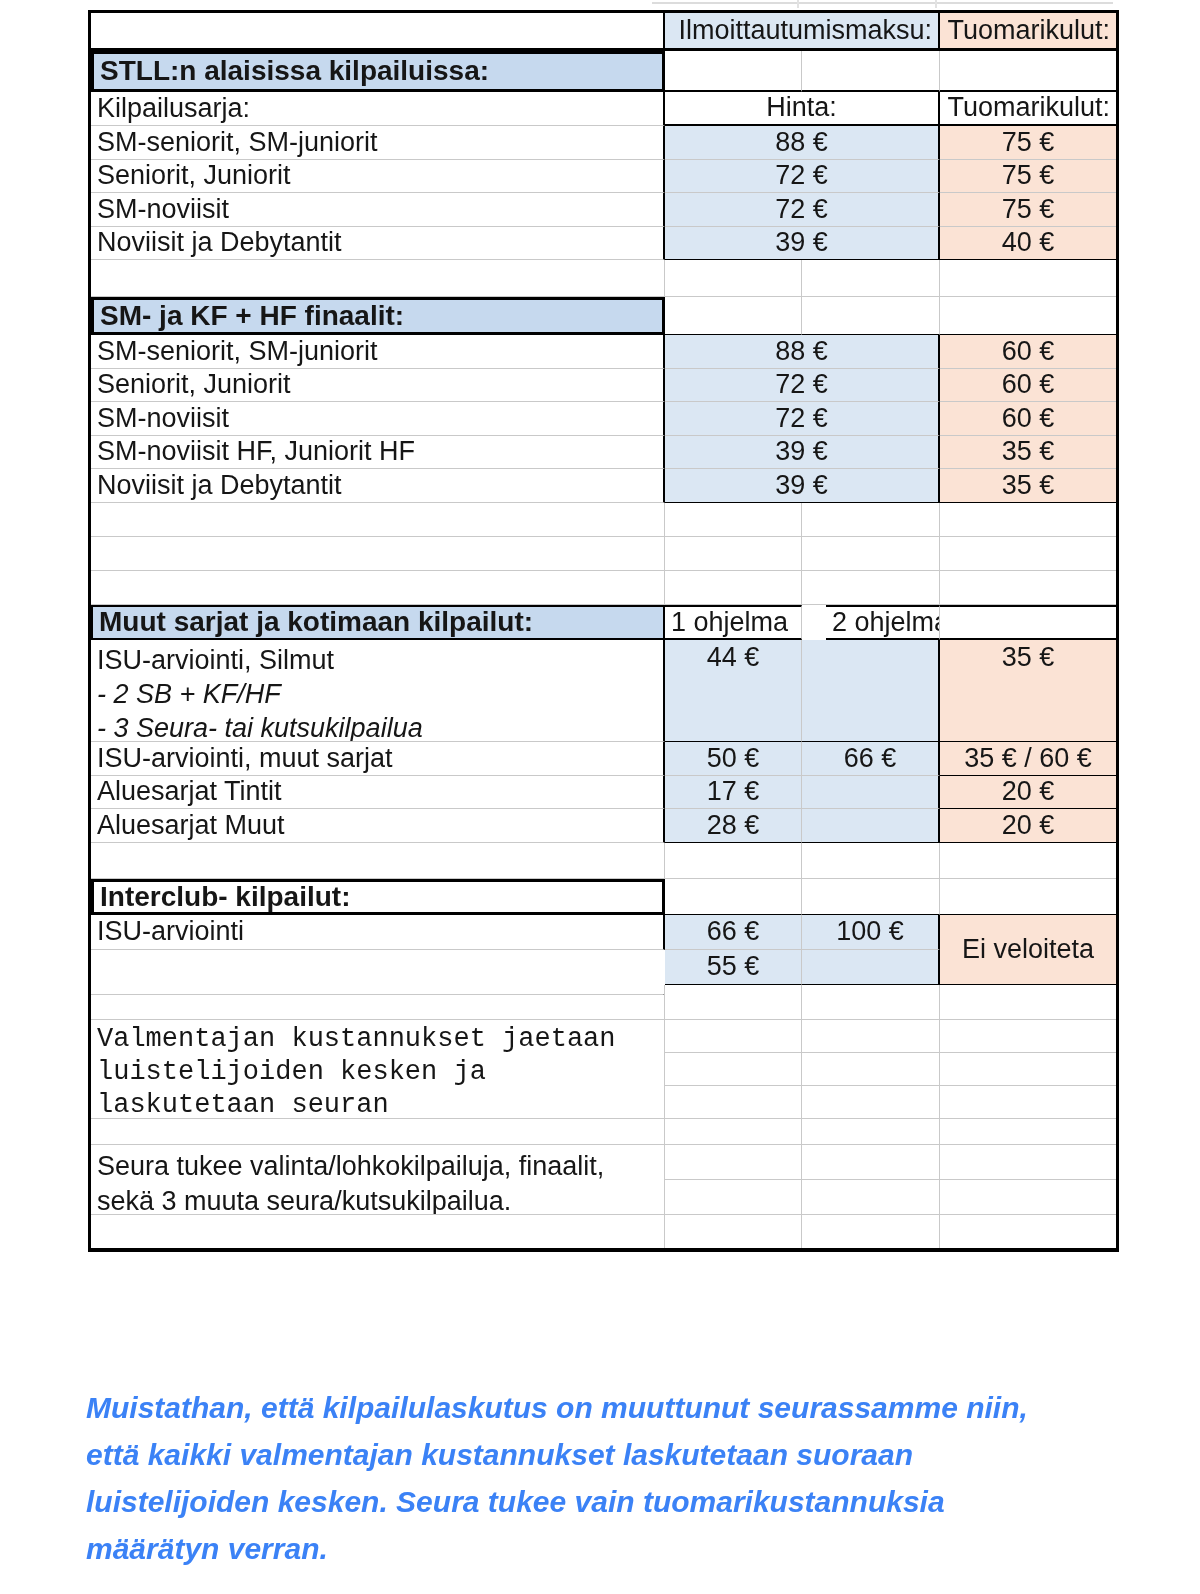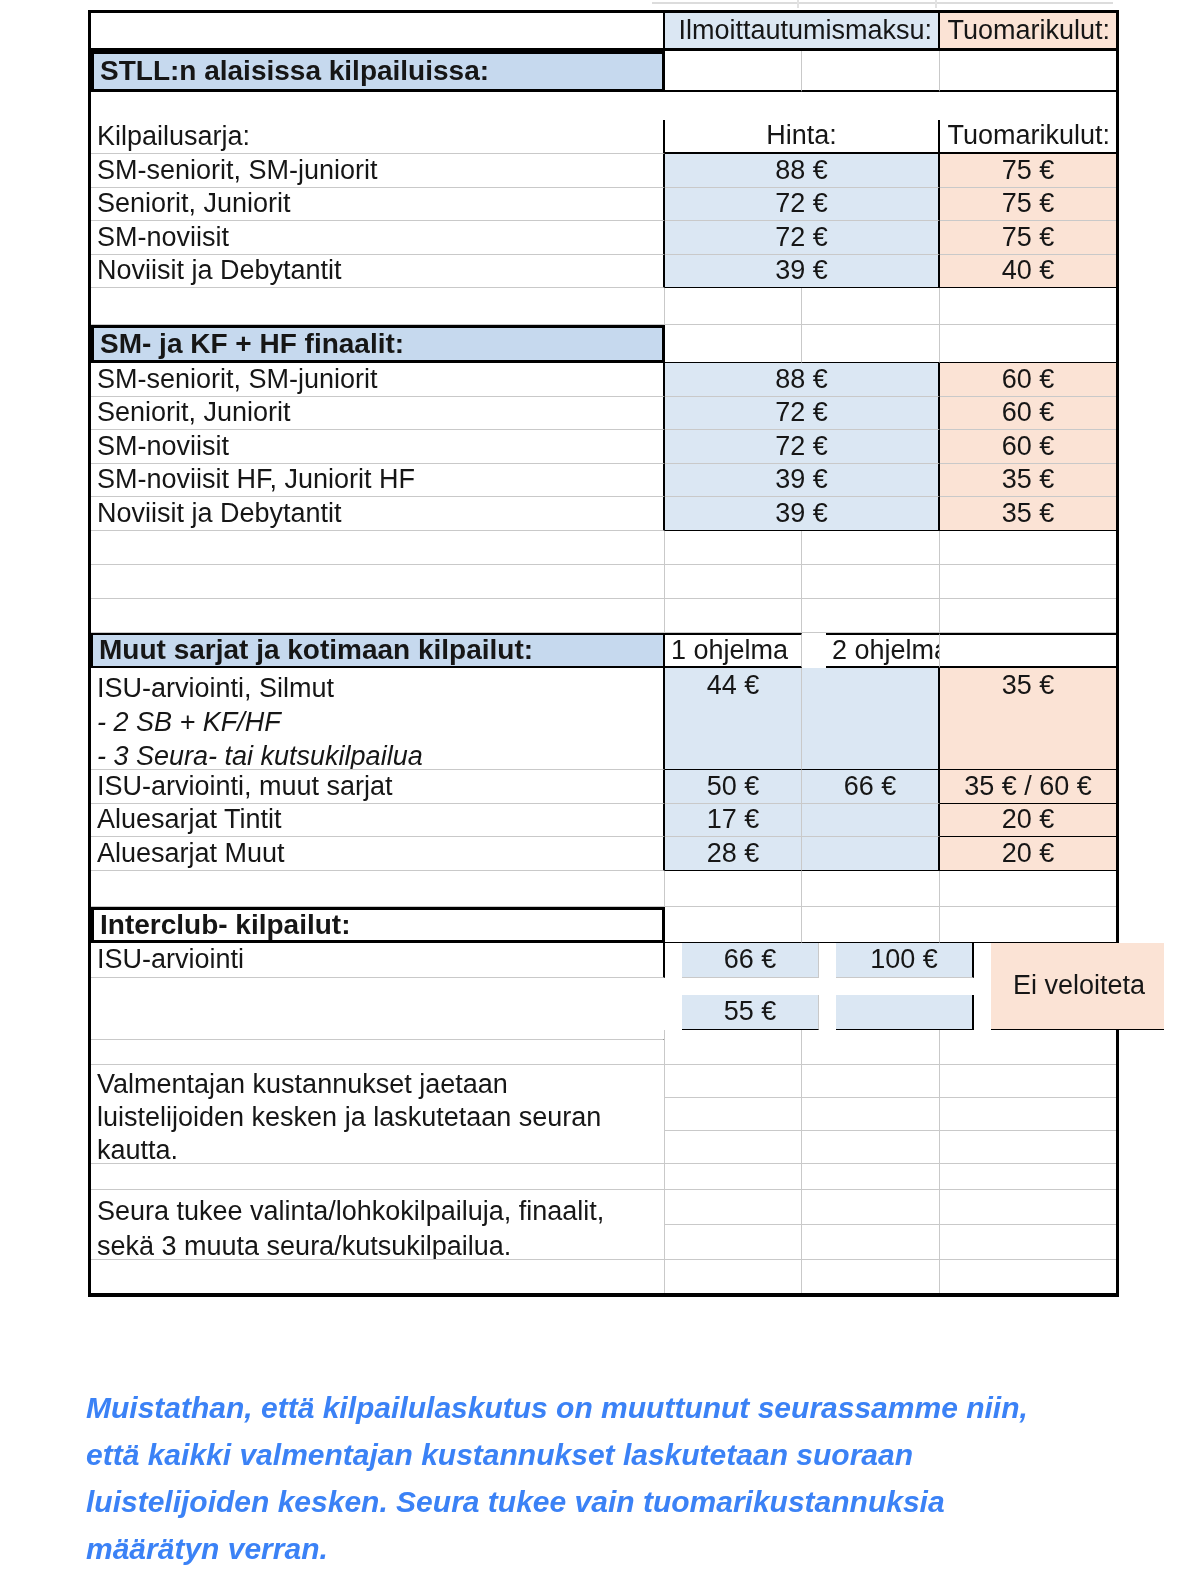--- a/index.html
+++ b/index.html
@@ -72,21 +72,21 @@
       <div class="c last org rt kb3">Tuomarikulut:</div>
     </div>
 
     <div class="r" style="height:41px;">
       <div class="c hb b box3">STLL:n alaisissa kilpailuissa:</div>
       <div class="c kb2"></div>
       <div class="c kb2"></div>
       <div class="c last kb2"></div>
     </div>
 
-    <div class="r" style="height:34px;margin-top:28px;">
+    <div class="r" style="height:34px;">
       <div class="c kr">Kilpailusarja:</div>
       <div class="c bc num kr kb2">Hinta:</div>
       <div class="c last rt kb2">Tuomarikulut:</div>
     </div>
 
     <div class="r" style="height:34px;">
       <div class="c kr">SM-seniorit, SM-juniorit</div>
       <div class="c bc blue num kr">88 €</div>
       <div class="c last org num">75 €</div>
     </div>
@@ -209,38 +209,38 @@
         <div class="c last"></div>
     </div>
 
     <div class="r" style="height:36px;">
       <div class="c b box3">Interclub- kilpailut:</div>
       <div class="c kb1"></div>
       <div class="c kb1"></div>
       <div class="c last kb1"></div>
     </div>
 
-    <div class="blk" style="grid-template-rows:35px 35px;gap:17px;">
+    <div class="blk" style="grid-template-rows:35px 35px;">
       <div class="c kr" style="grid-column:1;grid-row:1;">ISU-arviointi</div>
       <div class="c blue num" style="grid-column:2;grid-row:1;">66 €</div>
       <div class="c blue num kr" style="grid-column:3;grid-row:1;">100 €</div>
       <div class="c last org num kb1" style="grid-column:4;grid-row:1 / span 2;">Ei veloiteta</div>
       <div class="c kr" style="grid-column:1;grid-row:2;margin-top:44px;">Tähtisarjat</div>
       <div class="c blue num kb1" style="grid-column:2;grid-row:2;">55 €</div>
       <div class="c blue num kr kb1" style="grid-column:3;grid-row:2;"></div>
     </div>
 
     <div class="r" style="height:35px;">
       <div class="c"></div>
         <div class="c"></div>
         <div class="c"></div>
         <div class="c last"></div>
     </div>
 
-    <div class="blk" style="grid-template-rows:33px 33px 33px;">
+    <div class="blk" style="grid-template-rows:33px 33px 33px;font-family:Liberation Mono, monospace;">
       <div class="c ml" style="grid-column:1;grid-row:1 / span 3;">
         <span>Valmentajan kustannukset jaetaan</span><br>
         <span>luistelijoiden kesken ja laskutetaan seuran</span><br>
         <span>kautta.</span>
       </div>
       <div class="c" style="grid-column:2;grid-row:1;"></div>
       <div class="c" style="grid-column:3;grid-row:1;"></div>
       <div class="c last" style="grid-column:4;grid-row:1;"></div>
       <div class="c" style="grid-column:2;grid-row:2;"></div>
       <div class="c" style="grid-column:3;grid-row:2;"></div>

